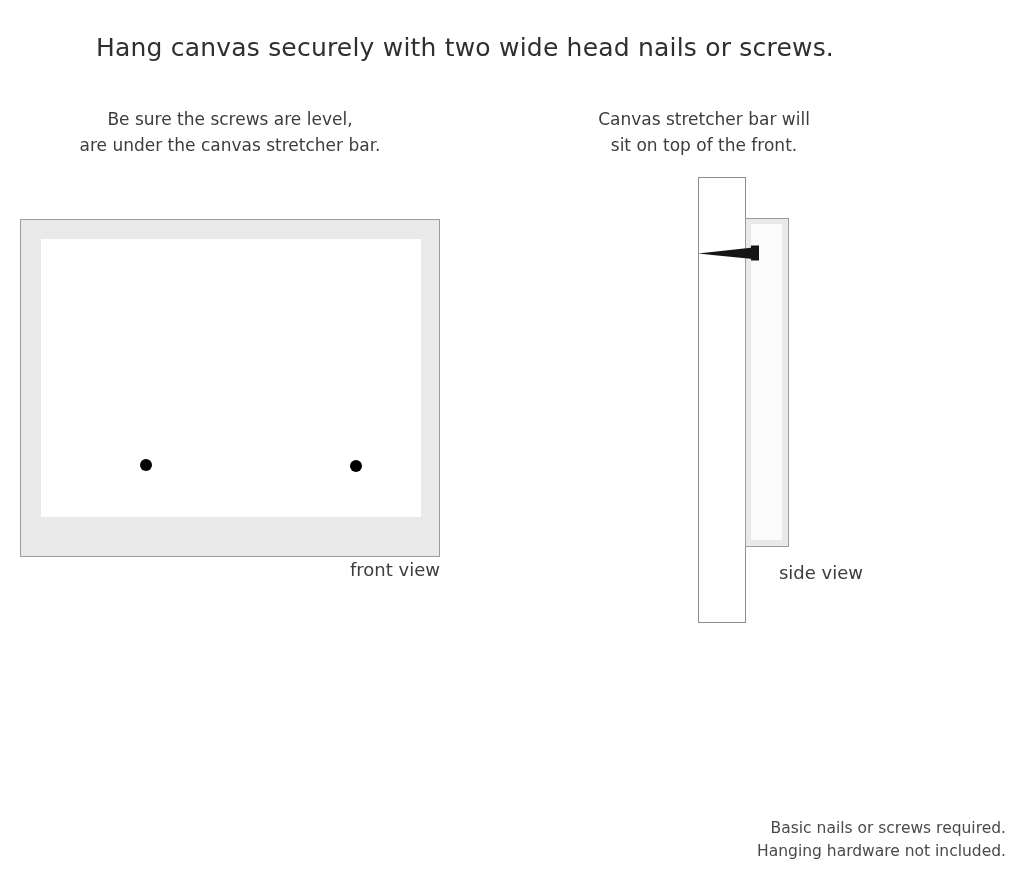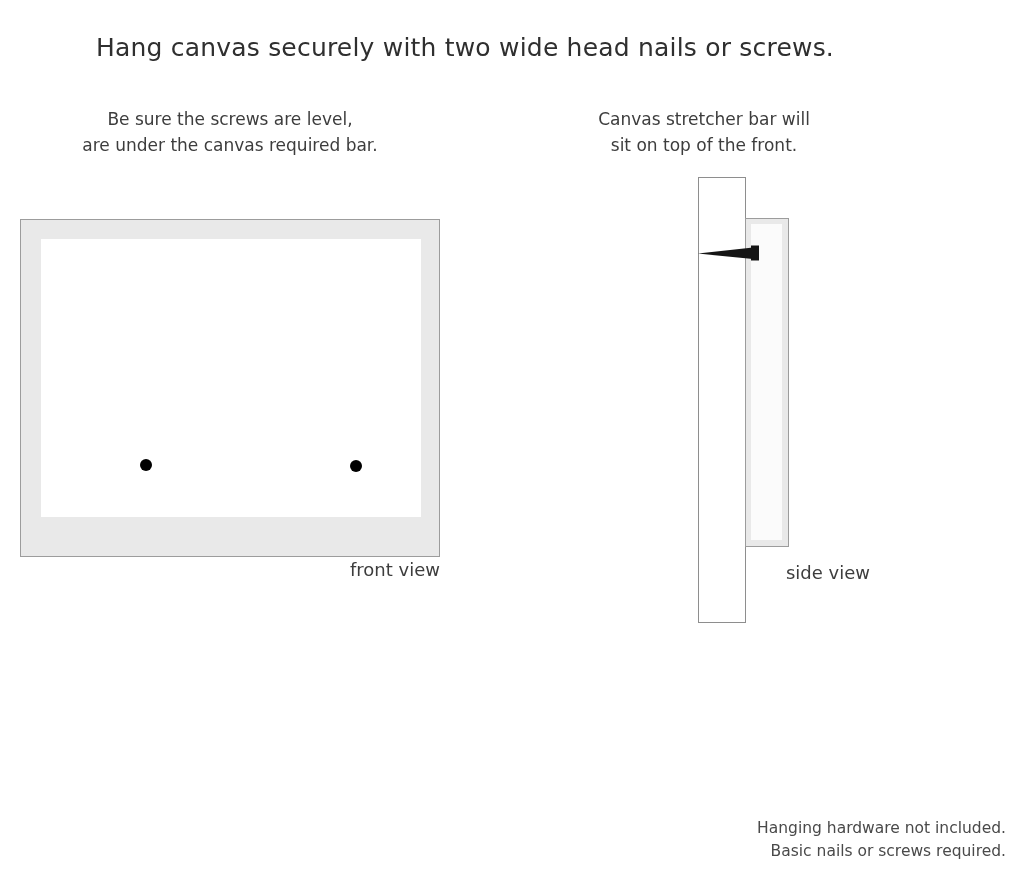--- a/index.html
+++ b/index.html
@@ -121,42 +121,42 @@
   .side-screw svg { display: block; }
 
   
   .view-label {
     position: absolute;
     font-size: 18px;
     color: #3d3d3d;
     white-space: nowrap;
   }
   .label-front { left: 240px; top: 559px; width: 200px; text-align: right; }
-  .label-side  { left: 700px; top: 562px; width: 163px; text-align: right; padding-left: 7px; }
+  .label-side  { left: 700px; top: 562px; width: 163px; text-align: right; }
 
   
   .footer {
     position: absolute;
     right: 18px;
     bottom: 12px;
     text-align: right;
     font-size: 15.5px;
     line-height: 23px;
     color: #4a4a4a;
   }
   .footer div { white-space: nowrap; }
 </style>
 </head>
 <body>
 
 <div class="title">Hang canvas securely with two wide head nails or screws.</div>
 
 <div class="caption caption-left">
   <div>Be sure the screws are level,</div>
-  <div>are under the canvas required bar.</div>
+  <div>are under the canvas stretcher bar.</div>
 </div>
 
 <div class="caption caption-right">
   <div>Canvas stretcher bar will</div>
   <div>sit on top of the front.</div>
 </div>
 
 <div class="front-view">
   <div class="front-inner"></div>
   <div class="screw-dot screw-dot-left"></div>
@@ -170,15 +170,15 @@
 </div>
 <div class="side-screw">
   <svg width="64" height="26" viewBox="0 0 64 26" xmlns="http://www.w3.org/2000/svg">
     <path d="M0 13.6 L55 7.5 L55 19.0 Z" fill="#151515"></path>
     <rect x="53" y="5.5" width="8" height="15" fill="#151515"></rect>
   </svg>
 </div>
 <div class="view-label label-side">side view</div>
 
 <div class="footer">
+  <div>Basic nails or screws required.</div>
   <div>Hanging hardware not included.</div>
-  <div>Basic nails or screws required.</div>
 </div>
 
 </body></html>

